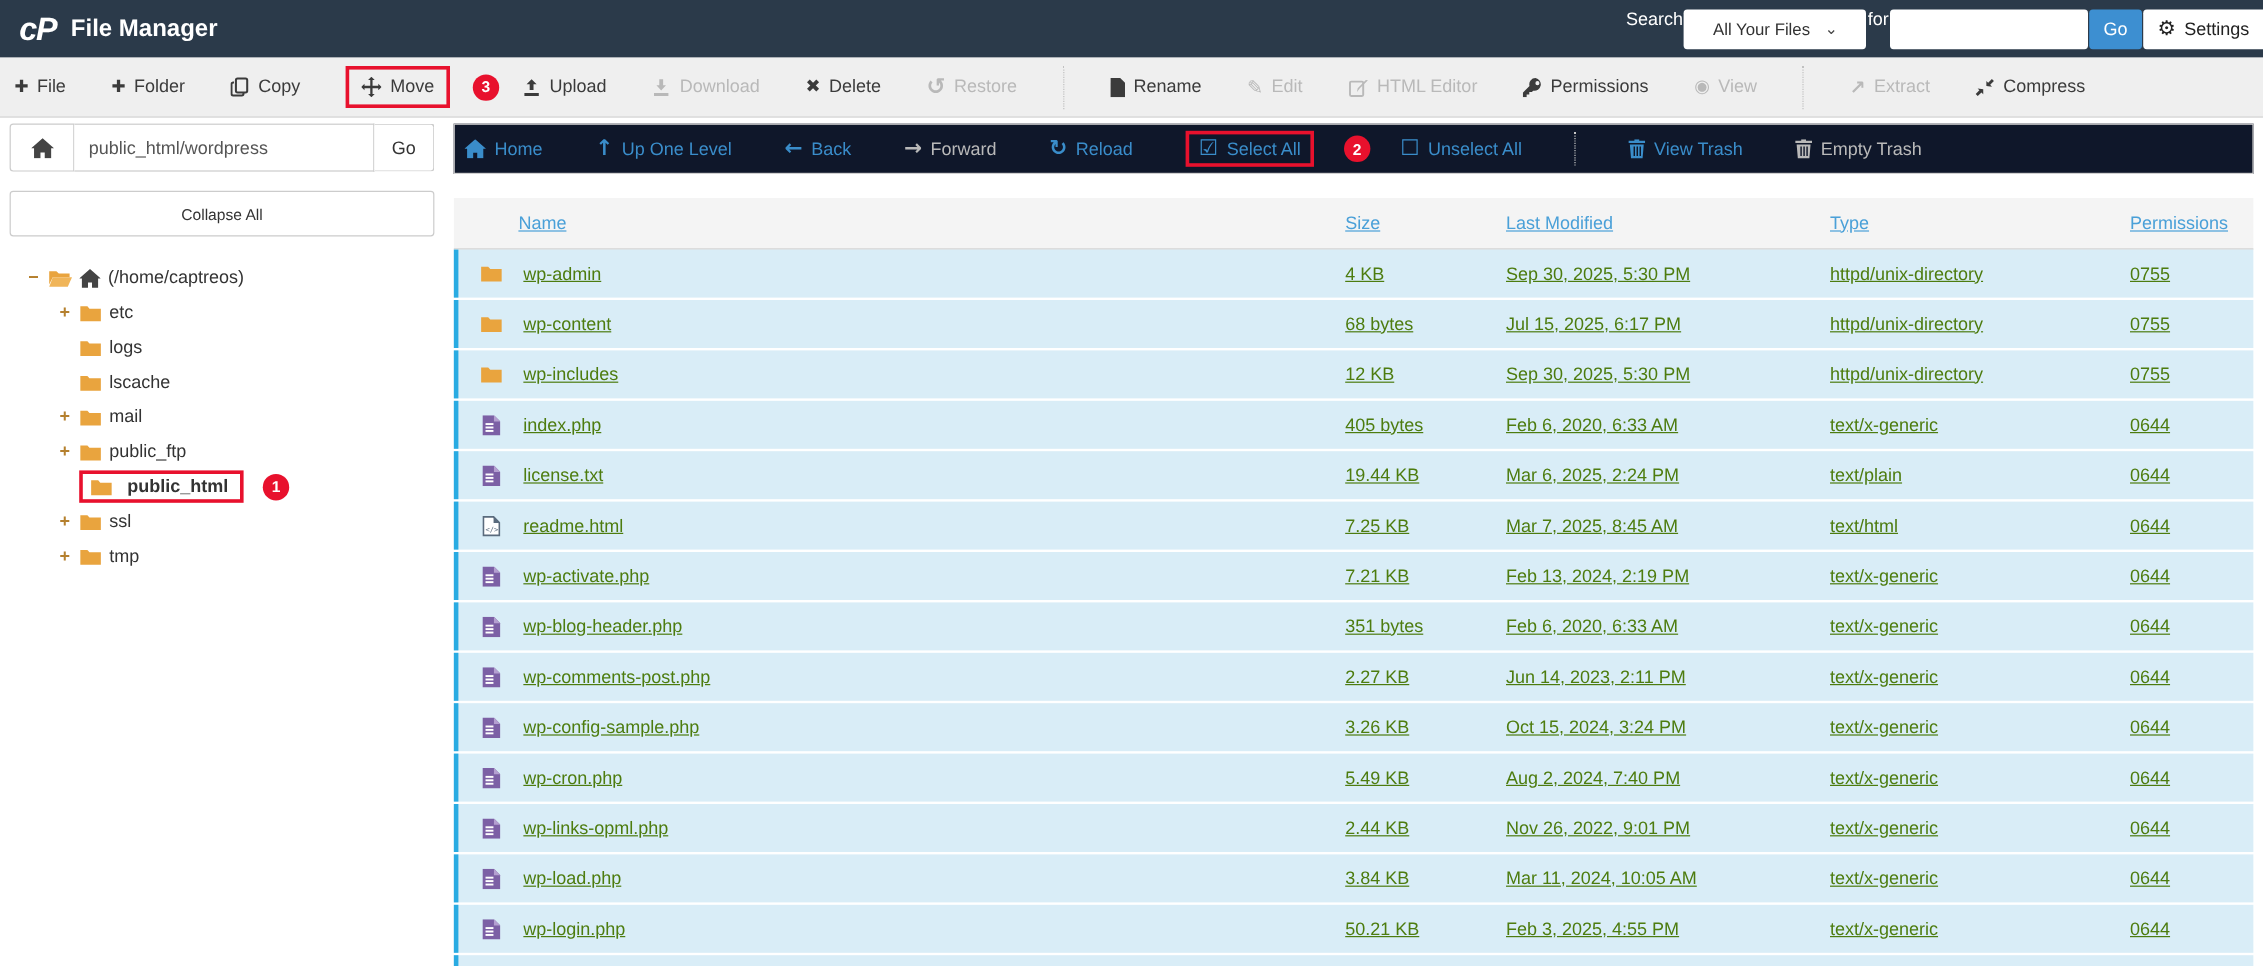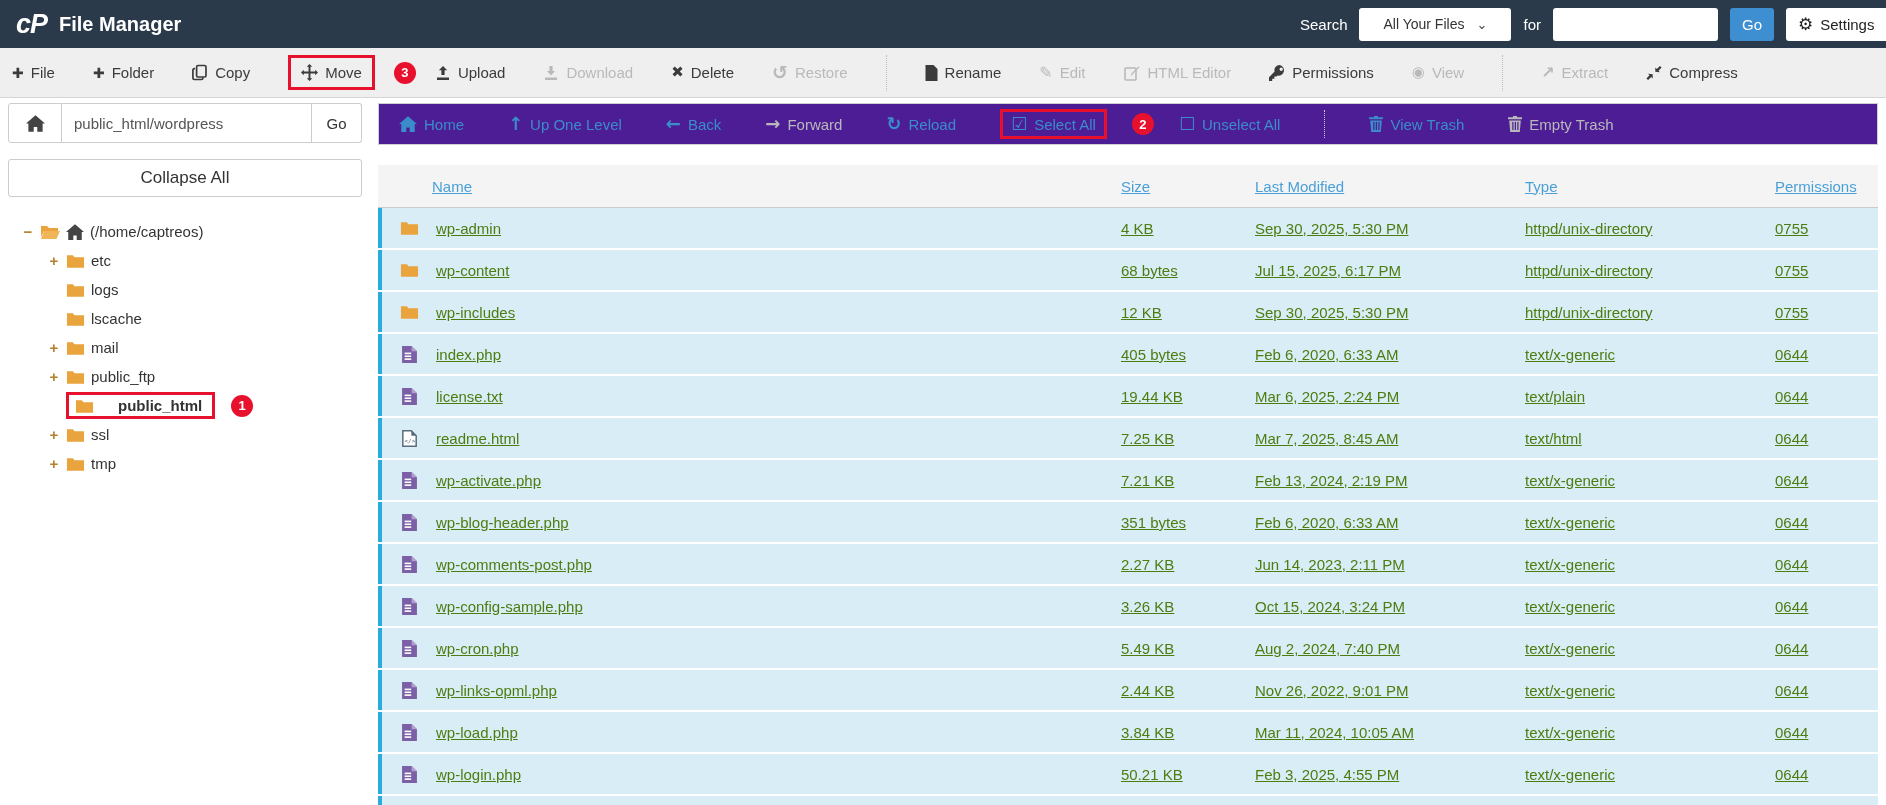--- a/index.html
+++ b/index.html
@@ -10,21 +10,21 @@
   }
   *{box-sizing:border-box;margin:0;padding:0}
   html,body{width:1886px;height:805px;overflow:hidden;background:#fff;
     font-family:"Liberation Sans","DejaVu Sans",sans-serif;color:var(--text-dark);}
 
   
   .app-header{height:48px;background:var(--header-bg);display:flex;align-items:center;
     padding:0 0 0 16px;color:#fff;}
   .logo{font-size:27px;font-weight:bold;font-style:italic;letter-spacing:-1px;margin-right:12px;}
   .app-title{font-size:20px;font-weight:600;}
-  .header-right{margin-left:auto;display:flex;align-items:center;gap:12px;}
+  .header-right{margin-left:auto;display:flex;align-items:flex-start;gap:1px;}
   .hdr-label{font-size:15px;}
   .scope-select{width:152px;height:33px;background:#fff;border-radius:3px;color:#333;
     display:flex;align-items:center;padding:0 24px;font-size:14px;cursor:pointer;}
   .scope-select .caret{margin-left:auto;font-size:13px;color:#444;}
   .search-input{width:165px;height:33px;border:none;border-radius:3px;padding:0 8px;font-size:14px;}
   .go-btn{width:44px;height:33px;background:var(--button-blue);border:none;border-radius:3px;
     color:#fff;font-size:15px;cursor:pointer;}
   .settings-btn{height:33px;background:#fff;border:none;border-radius:3px;color:#222;
     font-size:15px;display:flex;align-items:center;gap:7px;padding:0 12px;width:130px;
     margin-right:-30px;white-space:nowrap;overflow:hidden;cursor:pointer;flex:none;}
@@ -49,35 +49,35 @@
   .main-panel{flex:1;min-width:0;display:flex;flex-direction:column;}
 
   
   .path-row{display:flex;height:40px;}
   .home-btn{width:54px;border:1px solid #ccc;border-radius:3px 0 0 3px;background:#fff;
     display:flex;align-items:center;justify-content:center;cursor:pointer;color:#444;}
   .path-input{flex:1;border:1px solid #ccc;border-left:none;padding:0 12px;font-size:15px;color:#555;min-width:0;}
   .path-go{width:50px;border:1px solid #ccc;border-left:none;border-radius:0 3px 3px 0;background:#fff;
     font-size:15px;color:#333;cursor:pointer;}
   .collapse-btn{margin-top:16px;height:38px;width:100%;border:1px solid #ccc;border-radius:3px;
-    background:#fff;font-size:17px;color:#333;cursor:pointer;}
+    background:#fff;font-size:13px;color:#333;cursor:pointer;}
   .tree{margin-top:20px;padding-left:14px;font-size:15px;}
   .tree-row{display:flex;align-items:center;gap:6px;height:29px;cursor:pointer;white-space:nowrap;}
   .tree-row .expander{width:12px;text-align:center;font-weight:bold;color:#b5802e;font-size:15px;}
   .tree-row .spacer{width:12px;}
   .tree-row.child{padding-left:26px;}
   .tree-label{color:#333;}
-  .tree-box{display:flex;align-items:center;gap:24px;border:3px solid var(--accent-red);
+  .tree-box{display:flex;align-items:center;gap:12px;border:3px solid var(--accent-red);
     padding:2px 10px 2px 6px;}
   .tree-box .tree-label{font-weight:bold;}
   .tree-badge{margin-left:10px;margin-right:0;}
 
   
-  .nav-toolbar{height:42px;border:1px solid #d0d0d0;background:#4c1d95;display:flex;align-items:center;
-    padding:0 20px;gap:44px;font-size:15px;color:var(--link-blue);flex:none;}
+  .nav-toolbar{height:42px;border:1px solid #d0d0d0;background:#0f172a;display:flex;align-items:center;
+    padding:0 8px;gap:44px;font-size:15px;color:var(--link-blue);flex:none;}
   .nav-item{display:flex;align-items:center;gap:7px;cursor:pointer;white-space:nowrap;color:var(--link-blue);}
   .nav-item.disabled{color:var(--text-disabled);cursor:default;}
   .nav-item.hl-box{border:3px solid var(--accent-red);padding:3px 8px;}
   .nav-divider{width:0;height:28px;border-left:1px dotted #c8c8c8;}
 
   
   .file-table{margin-top:20px;flex:1;overflow:hidden;}
   .t-head,.t-row{display:grid;grid-template-columns:54px 1fr 134px 270px 250px 103px;align-items:center;text-decoration:underline;}
   .t-head{height:43px;background:#f4f4f4;border-bottom:1px solid #ccc;color:var(--table-header-blue);
     font-size:15px;}

